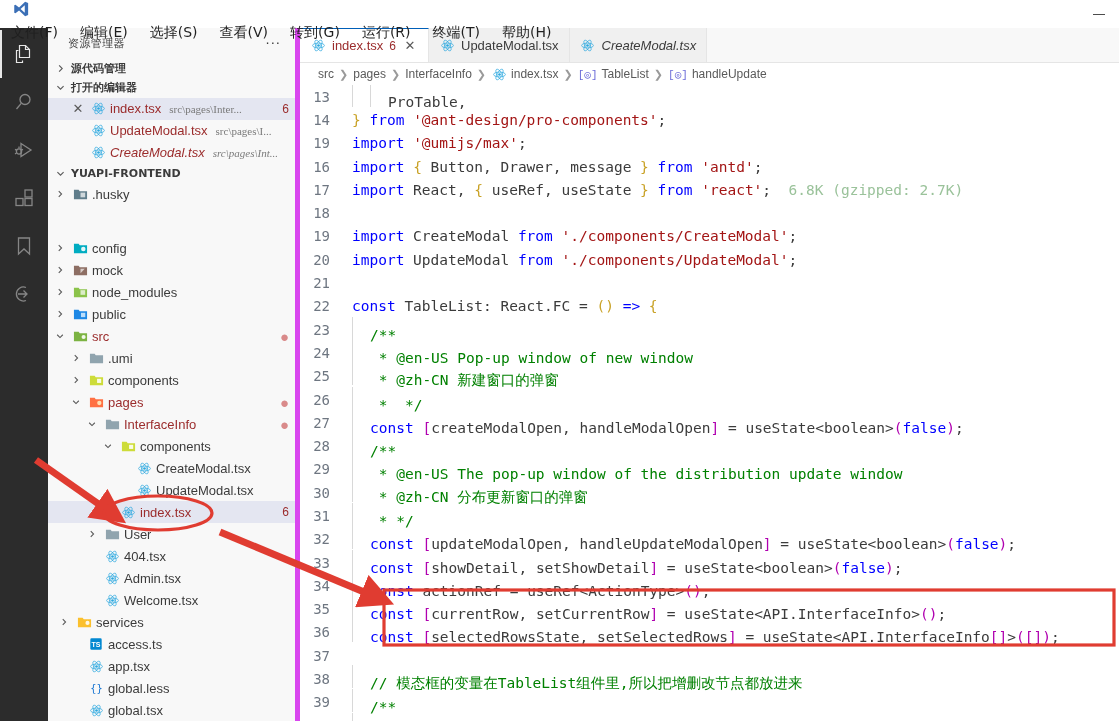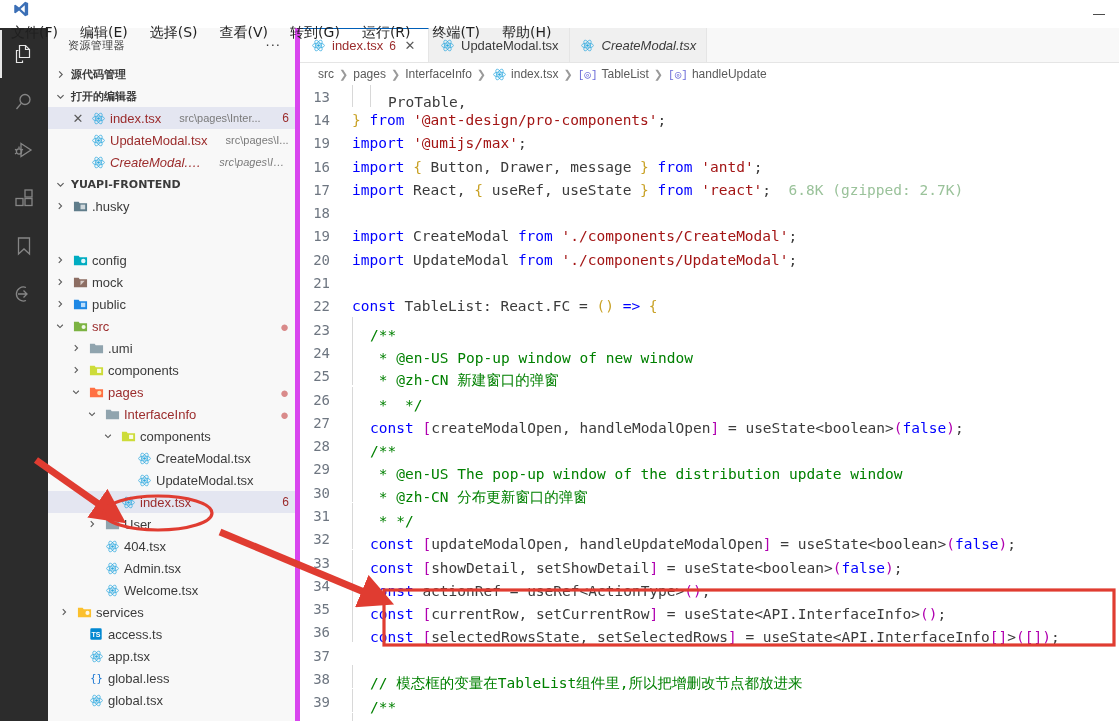--- a/index.html
+++ b/index.html
@@ -74,21 +74,21 @@
   }
   .chev { width: 16px; height: 16px; display: inline-flex; align-items: center; justify-content: center; color: #5a5a5a; flex: none; }
   .chev svg { display:block; }
   .row {
     height: 22px; display: flex; align-items: center; gap: 4px;
     font-size: 13px; color: #3b3b3b; white-space: nowrap;
     padding-right: 6px; position: relative;
   }
   .row.selected { background: #e4e6f1; }
   .row .nm { overflow: hidden; text-overflow: ellipsis; }
-  .row .sub { font-size: 11px; color: #7a7a7a; margin-left: 14px; overflow:hidden; text-overflow: ellipsis; }
+  .row .sub { font-size: 11px; color: #7a7a7a; margin-left: 4px; overflow:hidden; text-overflow: ellipsis; font-family: Liberation Serif, serif; }
   .row .badge { margin-left: auto; color: #9b2c2c; font-size: 12px; padding-left: 6px; }
   .row .dot { margin-left: auto; color: #d98a8a; font-size: 15px; line-height: 1; padding-left: 6px; }
   .mod { color: #9b2c2c; }
   .italic { font-style: italic; }
   .ico { width: 16px; height: 16px; flex: none; display: inline-flex; align-items: center; justify-content: center; }
   .ico svg { display: block; }
   .closeX { width: 16px; height: 16px; flex:none; display:inline-flex; align-items:center; justify-content:center; color:#5a5a5a; font-size: 13px; }
 
   
   .editor { flex: 1; display: flex; flex-direction: column; min-width: 0; background: #ffffff; }
@@ -324,20 +324,34 @@
                 <path d="M6 3.5 10.5 8 6 12.5"></path>
               </svg>
             </span>
             <span class="ico">
   <svg width="15" height="15" viewBox="0 0 16 16">
                 <path d="M1 3h5l1.2 1.5H15V13H1z" fill="#8d6e63"></path>
                 <path d="M8 6h4.5l-4.5 5z" fill="#d7ccc8"></path>
               </svg>
             </span>
             <span class="nm ">mock</span>
+          </div>
+          <div class="row" style="padding-left: 4px;">
+            <span class="chev">
+    <svg width="10" height="10" viewBox="0 0 16 16" fill="none" stroke="currentColor" stroke-width="1.7">
+                <path d="M6 3.5 10.5 8 6 12.5"></path>
+              </svg>
+            </span>
+            <span class="ico">
+  <svg width="15" height="15" viewBox="0 0 16 16">
+                <path d="M1 3h5l1.2 1.5H15V13H1z" fill="#8bc34a"></path>
+                <path d="M8 5.5h5v5H8z" fill="#dcedc8"></path>
+              </svg>
+            </span>
+            <span class="nm ">node_modules</span>
           </div>
           <div class="row" style="padding-left: 4px;">
             <span class="chev">
     <svg width="10" height="10" viewBox="0 0 16 16" fill="none" stroke="currentColor" stroke-width="1.7">
                 <path d="M6 3.5 10.5 8 6 12.5"></path>
               </svg>
             </span>
             <span class="ico">
   <svg width="15" height="15" viewBox="0 0 16 16">
                 <path d="M1 3h5l1.2 1.5H15V13H1z" fill="#1e88e5"></path>

